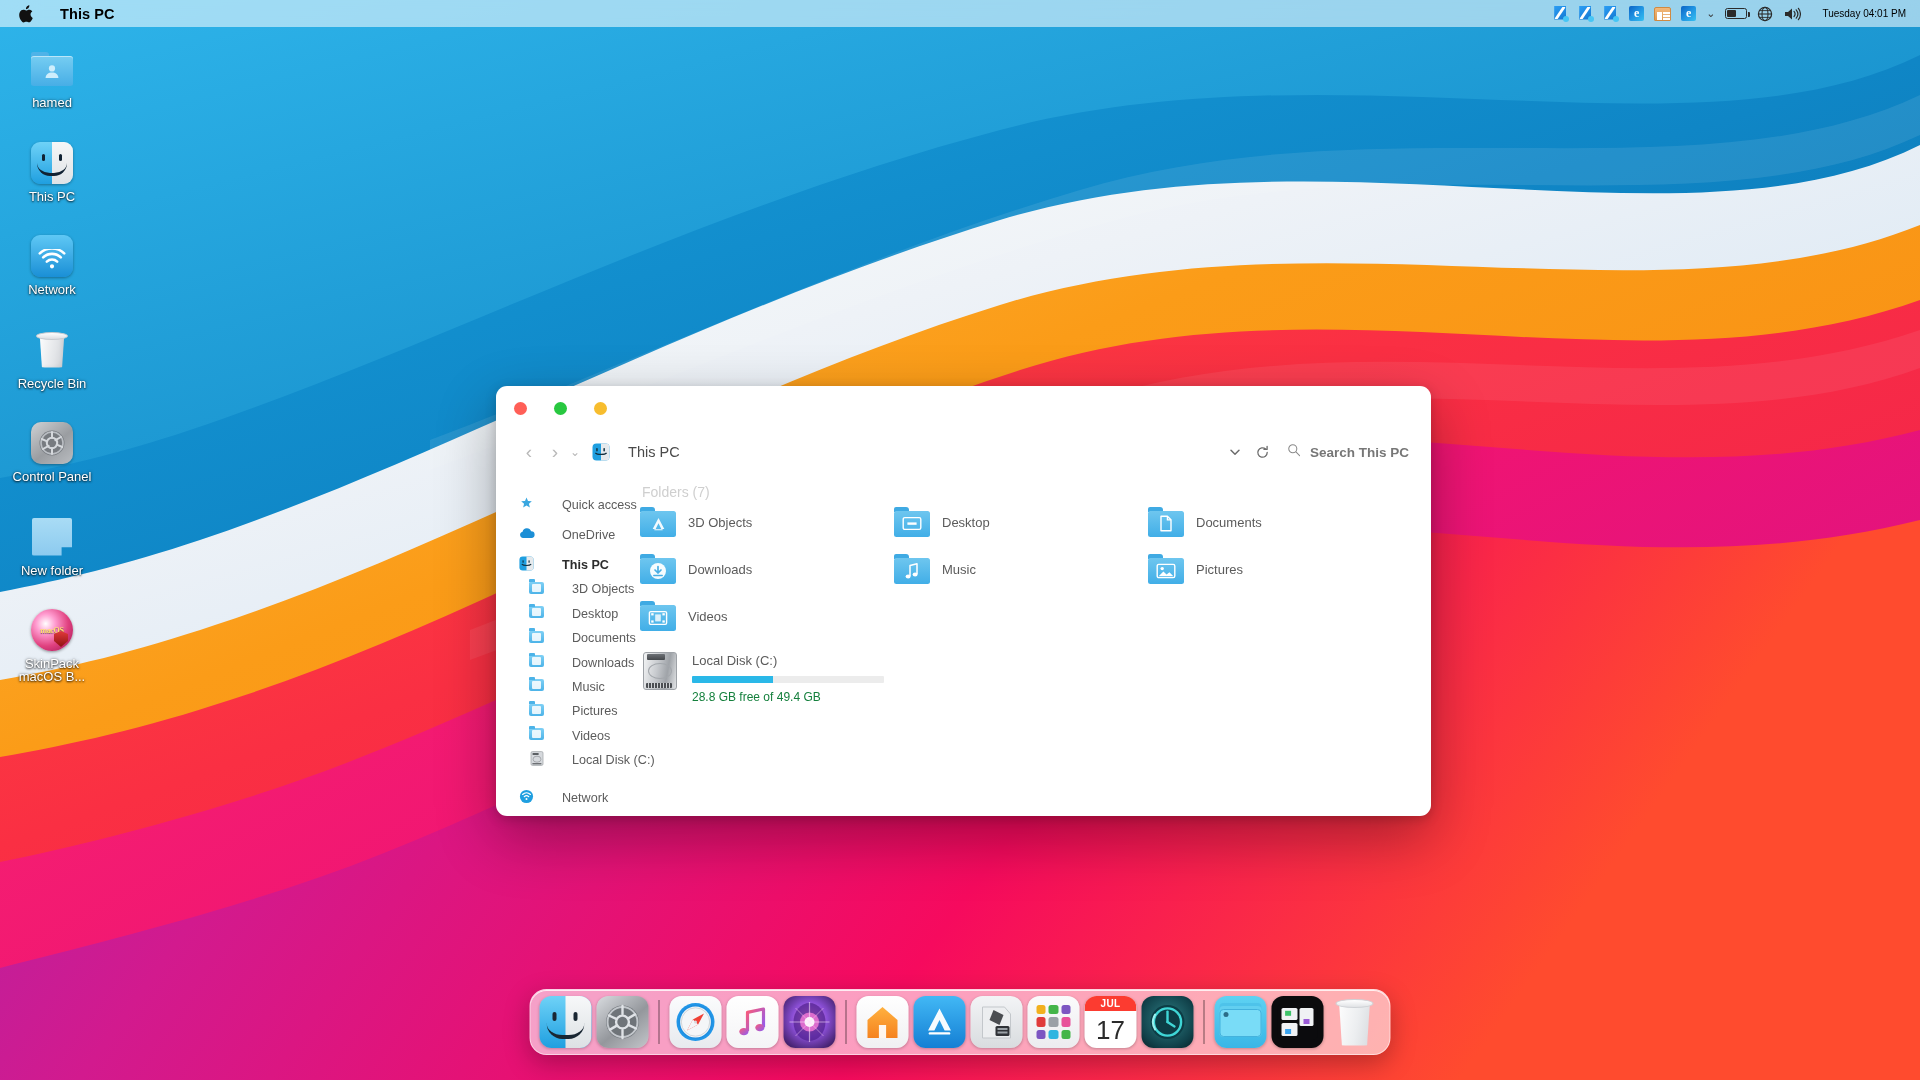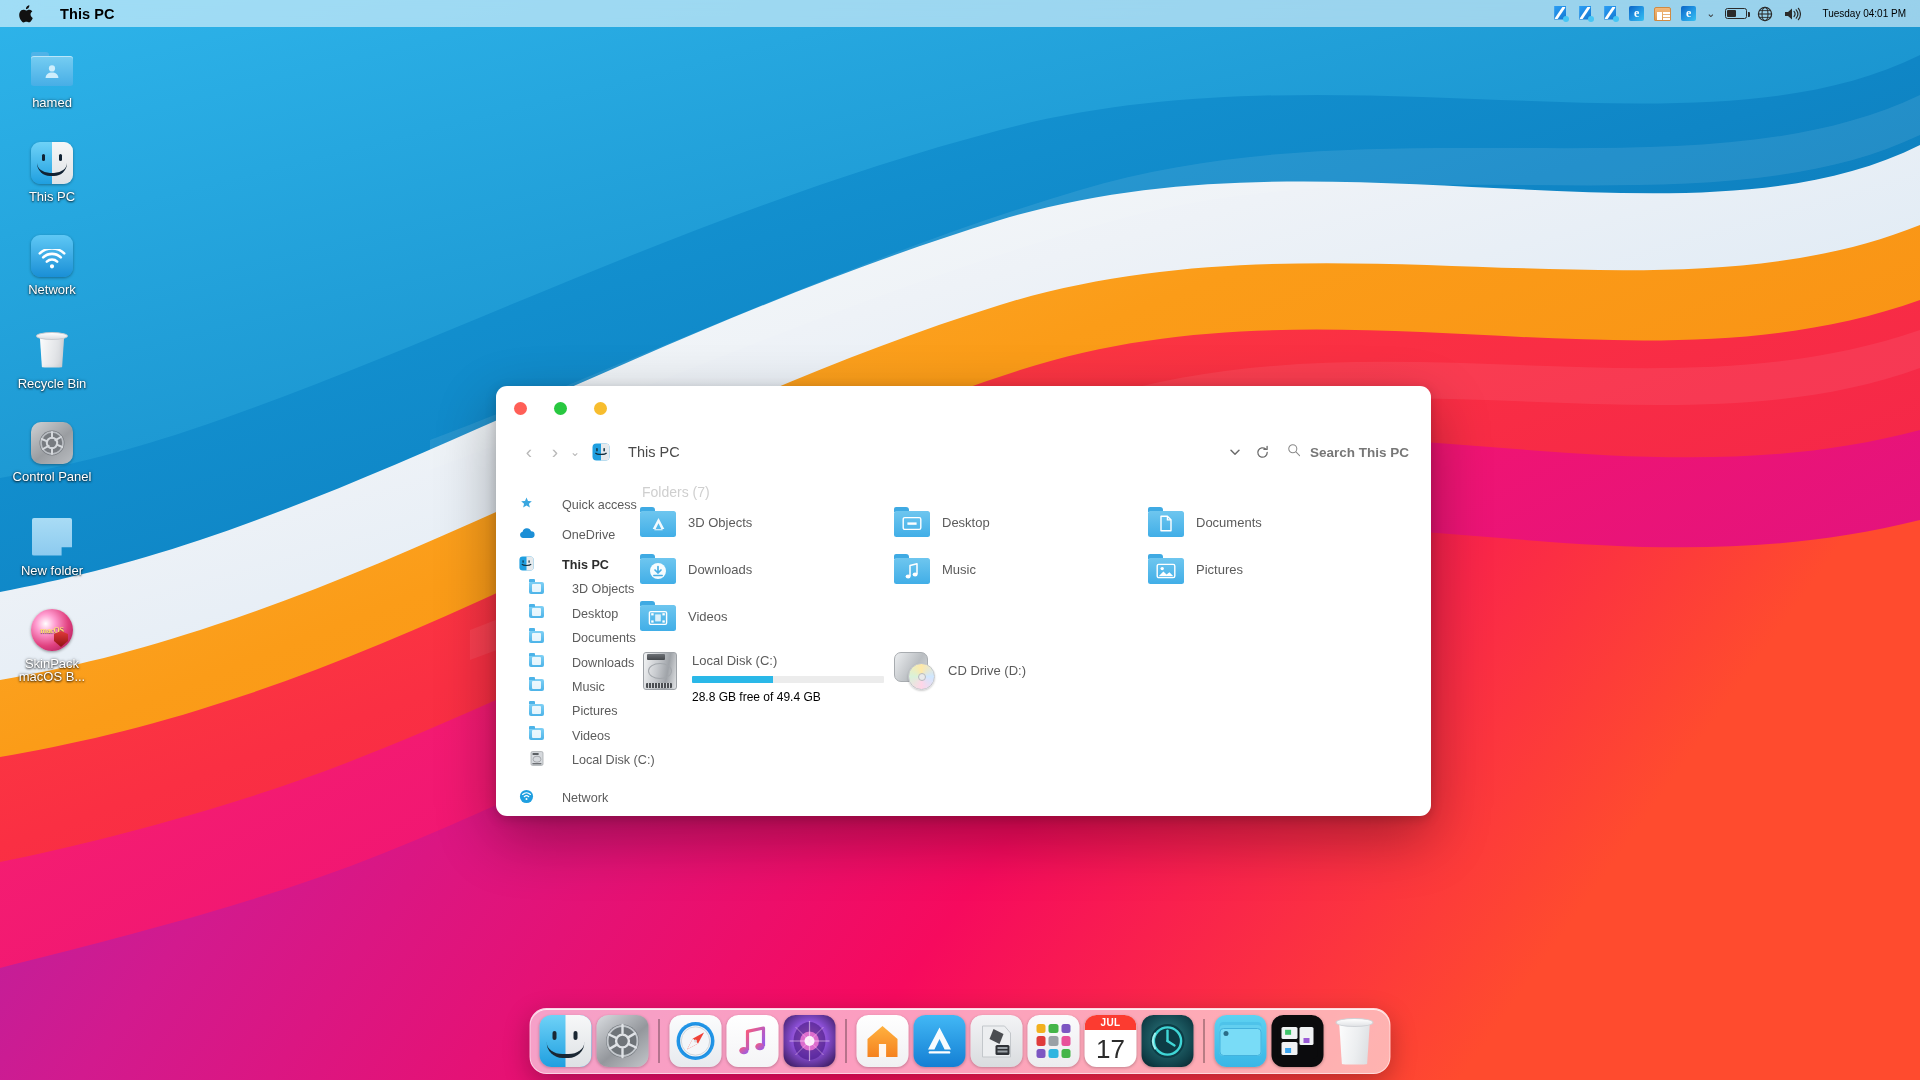--- a/index.html
+++ b/index.html
@@ -259,26 +259,26 @@
     background:conic-gradient(#ffe9a8,#cfe7ff,#ffd6e8,#d9f2d9,#ffe9a8);
     border:1px solid #c4c7cb;
     box-shadow:0 1px 2px rgba(0,0,0,.2);
   }
   .cd-ico .hub { position:absolute; left:23.5px; top:21.5px; width:8px; height:8px; border-radius:50%; background:#e9eaec; border:1px solid #b7babe; }
 
   .drive-info { padding-top:2px; min-width:0; }
   .drive-name { font-size:13px; color:#5b5b5b; }
   .bar { width:192px; height:7px; background:#ececec; border-radius:1px; margin:8px 0 7px 0; overflow:hidden; }
   .bar .fillbar { height:100%; background:#2ab8e8; }
-  .drive-free { font-size:12px; color:#000000; }
+  .drive-free { font-size:12px; color:#15803d; }
   .drive-simple { font-size:13px; color:#5b5b5b; padding-top:12px; }
 
   
   #dock {
-    position:absolute; left:50%; transform:translateX(-50%); bottom:6px;
+    position:absolute; left:50%; transform:translateX(-50%); bottom:25px;
     height:66px; border-radius:17px;
     background:rgba(255,248,252,0.62);
     border:1px solid rgba(255,255,255,0.55);
     box-shadow:0 8px 26px rgba(0,0,0,0.28), inset 0 1px 0 rgba(255,255,255,0.8);
     display:flex; align-items:center; padding:0 9px; gap:5px;
     z-index:40;
   }
   .dock-ico {
     width:52px; height:52px; border-radius:12px; position:relative; overflow:hidden;
     box-shadow:0 1px 3px rgba(0,0,0,0.22);
@@ -839,28 +839,20 @@
           </span>
           <div class="drive-info">
             <div class="drive-name">Local Disk (C:)</div>
             <div class="bar">
               <div class="fillbar" id="drive-fill" style="width: 42%; background: rgb(42, 184, 232);"></div>
             </div>
             <div class="drive-free">28.8 GB free of 49.4 GB</div>
           </div>
         </div>
 
-        <div class="drive">
-          <span class="cd-ico">
-            <span class="drivebody"></span>
-              <span class="disc"></span>
-              <span class="hub"></span>
-          </span>
-          <div class="drive-simple">CD Drive (D:)</div>
-        </div>
 
       </div>
     </div>
   </div>
 </div>
 
 <div id="dock">
 
   <div class="dock-ico d-finder">
     <span class="rf"></span>

